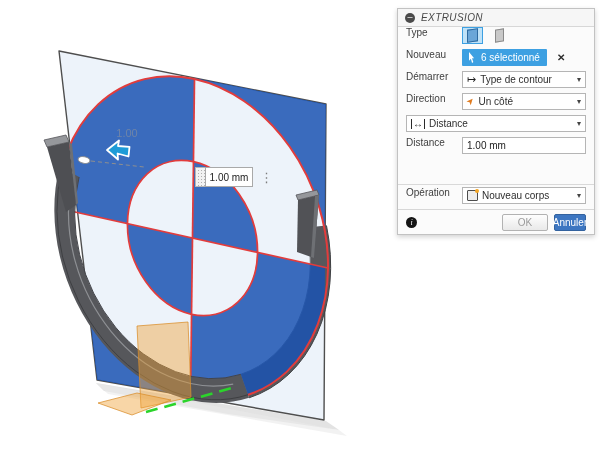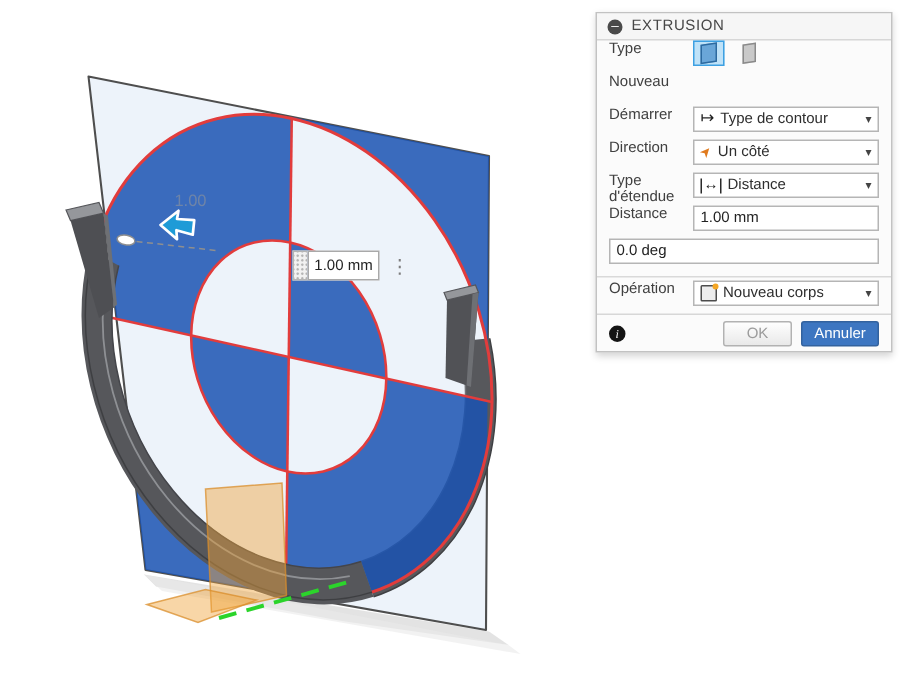--- a/index.html
+++ b/index.html
@@ -22,21 +22,21 @@
   .dim-kebab{margin-left:7px;color:#7d7d7d;font-size:13px;line-height:13px;cursor:pointer;}
 
   
   .dialog{position:absolute;left:397px;top:8px;width:198px;box-sizing:border-box;
     background:#fbfbfb;border:1px solid #c2c2c2;box-shadow:0 2px 5px rgba(0,0,0,.18);
     font-size:10px;color:#3c3c3c;}
   .dlg-header{height:17px;display:flex;align-items:center;gap:6px;padding:0 7px;
     background:#f6f6f6;border-bottom:1px solid #d7d7d7;}
   .collapse{width:10px;height:10px;border-radius:50%;background:#4a4a4a;color:#fff;
     display:inline-flex;align-items:center;justify-content:center;font-size:9px;line-height:9px;cursor:pointer;}
-  .dlg-title{letter-spacing:.4px;color:#474747;}
+  .dlg-title{letter-spacing:.4px;color:#474747;font-style:italic;}
   .row{display:flex;align-items:flex-start;height:22px;padding:0 8px;}
   .lbl{width:56px;flex:none;color:#404040;}
   .ctl{flex:1;display:flex;align-items:center;min-width:0;}
   .dd{flex:1;display:flex;align-items:center;gap:4px;height:17px;box-sizing:border-box;
     border:1px solid #b5b5b5;background:#fff;padding:0 4px;cursor:pointer;min-width:0;}
   .dd .val{white-space:nowrap;overflow:hidden;color:#2e2e2e;}
   .caret{margin-left:auto;font-size:8px;color:#444;flex:none;}
   .txt{flex:1;height:17px;box-sizing:border-box;border:1px solid #b5b5b5;background:#fff;
     font-family:"Liberation Sans",sans-serif;font-size:10px;color:#222;padding:0 4px;min-width:0;}
   .sep{border-top:1px solid #d9d9d9;margin:3px 0 2px 0;}
@@ -62,21 +62,21 @@
   .cube{position:relative;width:9px;height:9px;border:1px solid #4c4c4c;border-radius:1px;background:#ececec;flex:none;}
   .cube .dot{position:absolute;right:-2px;top:-2px;width:4px;height:4px;border-radius:50%;background:#f5a623;}
 
   
   .dlg-footer{display:flex;align-items:center;gap:6px;height:24px;padding:0 8px;border-top:1px solid #d7d7d7;}
   .info{width:11px;height:11px;border-radius:50%;background:#141414;color:#fff;font-size:8px;font-style:italic;
     display:inline-flex;align-items:center;justify-content:center;font-family:"Liberation Serif",serif;cursor:pointer;}
   .btn{height:17px;box-sizing:border-box;border-radius:2px;font-family:"Liberation Sans",sans-serif;
     font-size:10px;display:inline-flex;align-items:center;justify-content:center;cursor:pointer;}
   .btn-ok{margin-left:auto;width:46px;background:linear-gradient(#fefefe,#e9e9e9);border:1px solid #b2b2b2;color:#9b9b9b;}
-  .btn-cancel{width:52px;background:#3d76c1;border:1px solid #33629e;color:#fff;}
+  .btn-cancel{width:32px;background:#3d76c1;border:1px solid #33629e;color:#fff;}
 </style>
 </head>
 <body>
 
 <div class="viewport">
   <svg width="600" height="450" viewBox="0 0 600 450">
     <defs>
       <clipPath id="planeClip">
         <polygon points="59,51 326,104 324,420 97,380"></polygon>
       </clipPath>
@@ -167,20 +167,27 @@
           <span class="slab"></span>
         </div>
       <div class="type-btn">
           <span class="slab slab-thin"></span>
         </div>
     </div>
   </div>
 
   <div class="row">
     <span class="lbl">Nouveau</span>
+    <div class="ctl">
+      <span class="pill">
+        <span class="ptr"></span>
+        <span>6 sélectionné</span>
+      </span>
+      <span class="xbtn">✕</span>
+    </div>
   </div>
 
   <div class="row">
     <span class="lbl">Démarrer</span>
     <div class="ctl">
       <div class="dd">
         <span class="icn">↦</span>
         <span class="val">Type de contour</span>
         <span class="caret">▾</span>
       </div>
@@ -192,41 +199,37 @@
     <div class="ctl">
       <div class="dd">
         <span class="icn icn-dir">➤</span>
         <span class="val">Un côté</span>
         <span class="caret">▾</span>
       </div>
     </div>
   </div>
 
   <div class="row">
-    <span class="lbl">Type d'étendue</span>
     <div class="ctl">
       <div class="dd">
         <span class="icn icn-ext">↔</span>
         <span class="val">Distance</span>
         <span class="caret">▾</span>
       </div>
     </div>
   </div>
 
   <div class="row">
     <span class="lbl">Distance</span>
     <div class="ctl">
       <input class="txt" type="text" value="1.00 mm" style="">
     </div>
   </div>
 
   <div class="row">
-    <div class="ctl">
-      <input class="txt" type="text" value="0.0 deg" style="">
-    </div>
   </div>
 
   <div class="sep"></div>
 
   <div class="row">
     <span class="lbl">Opération</span>
     <div class="ctl">
       <div class="dd">
         <span class="cube">
             <span class="dot"></span>

